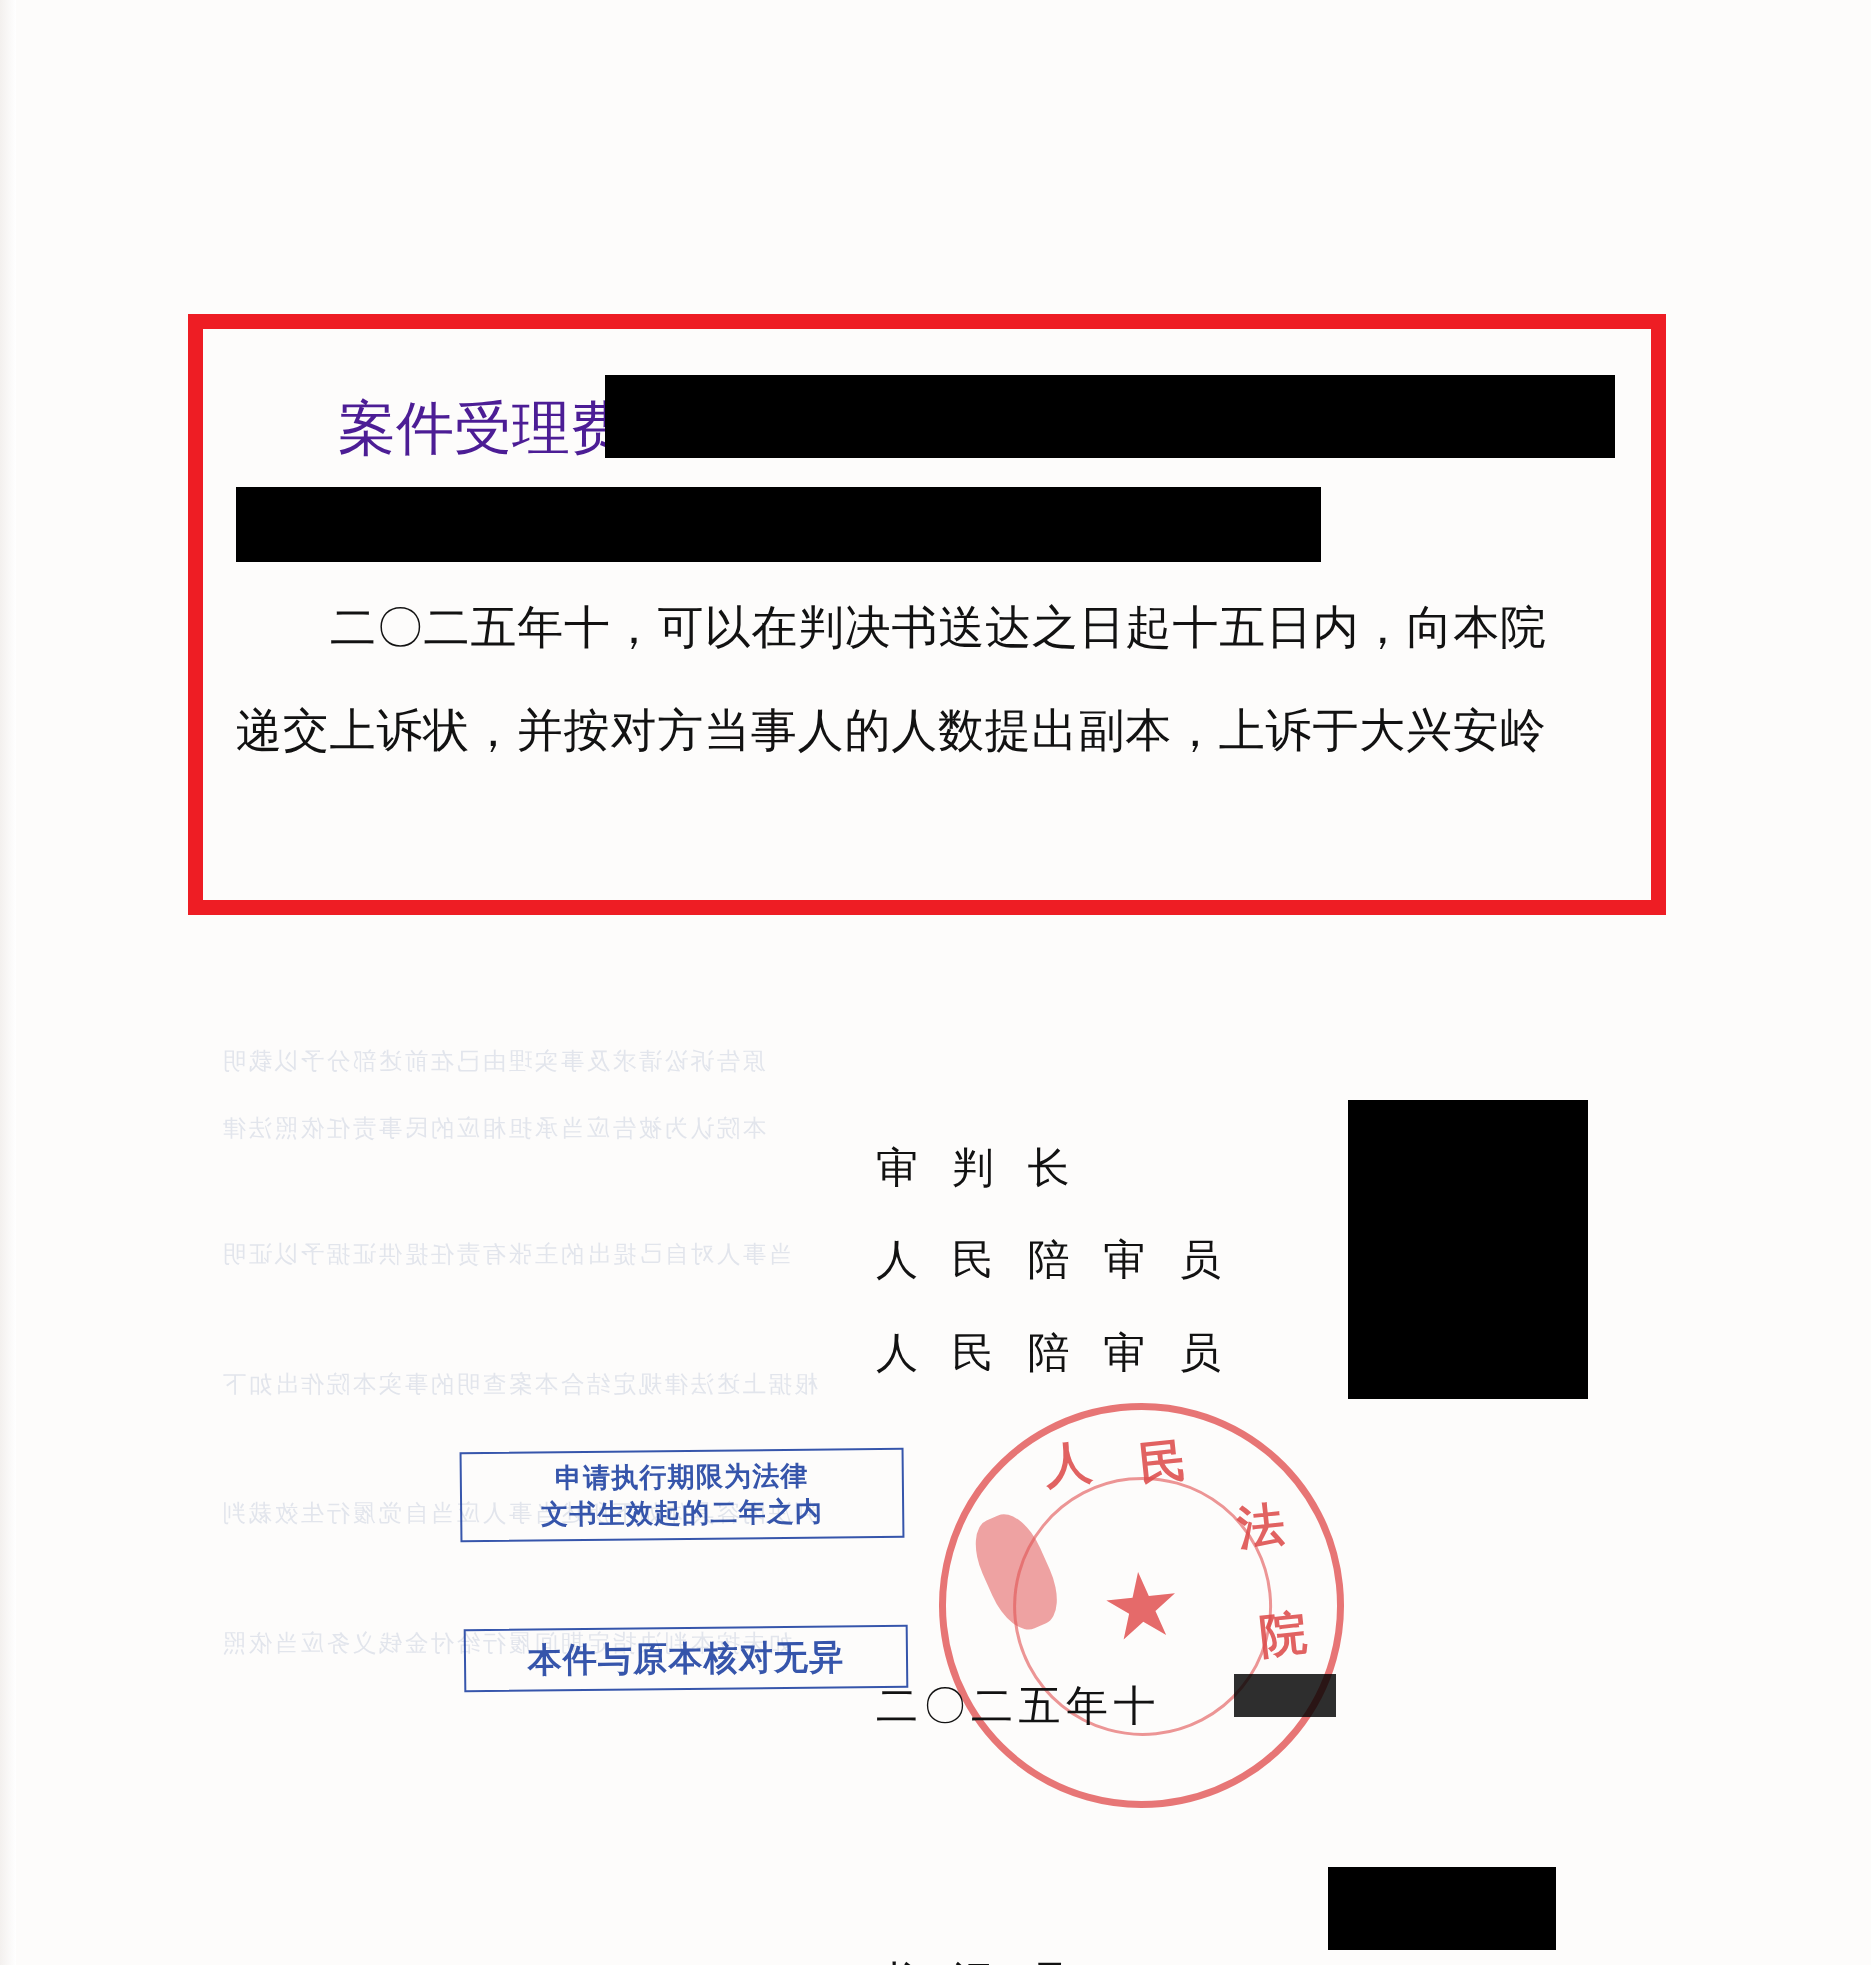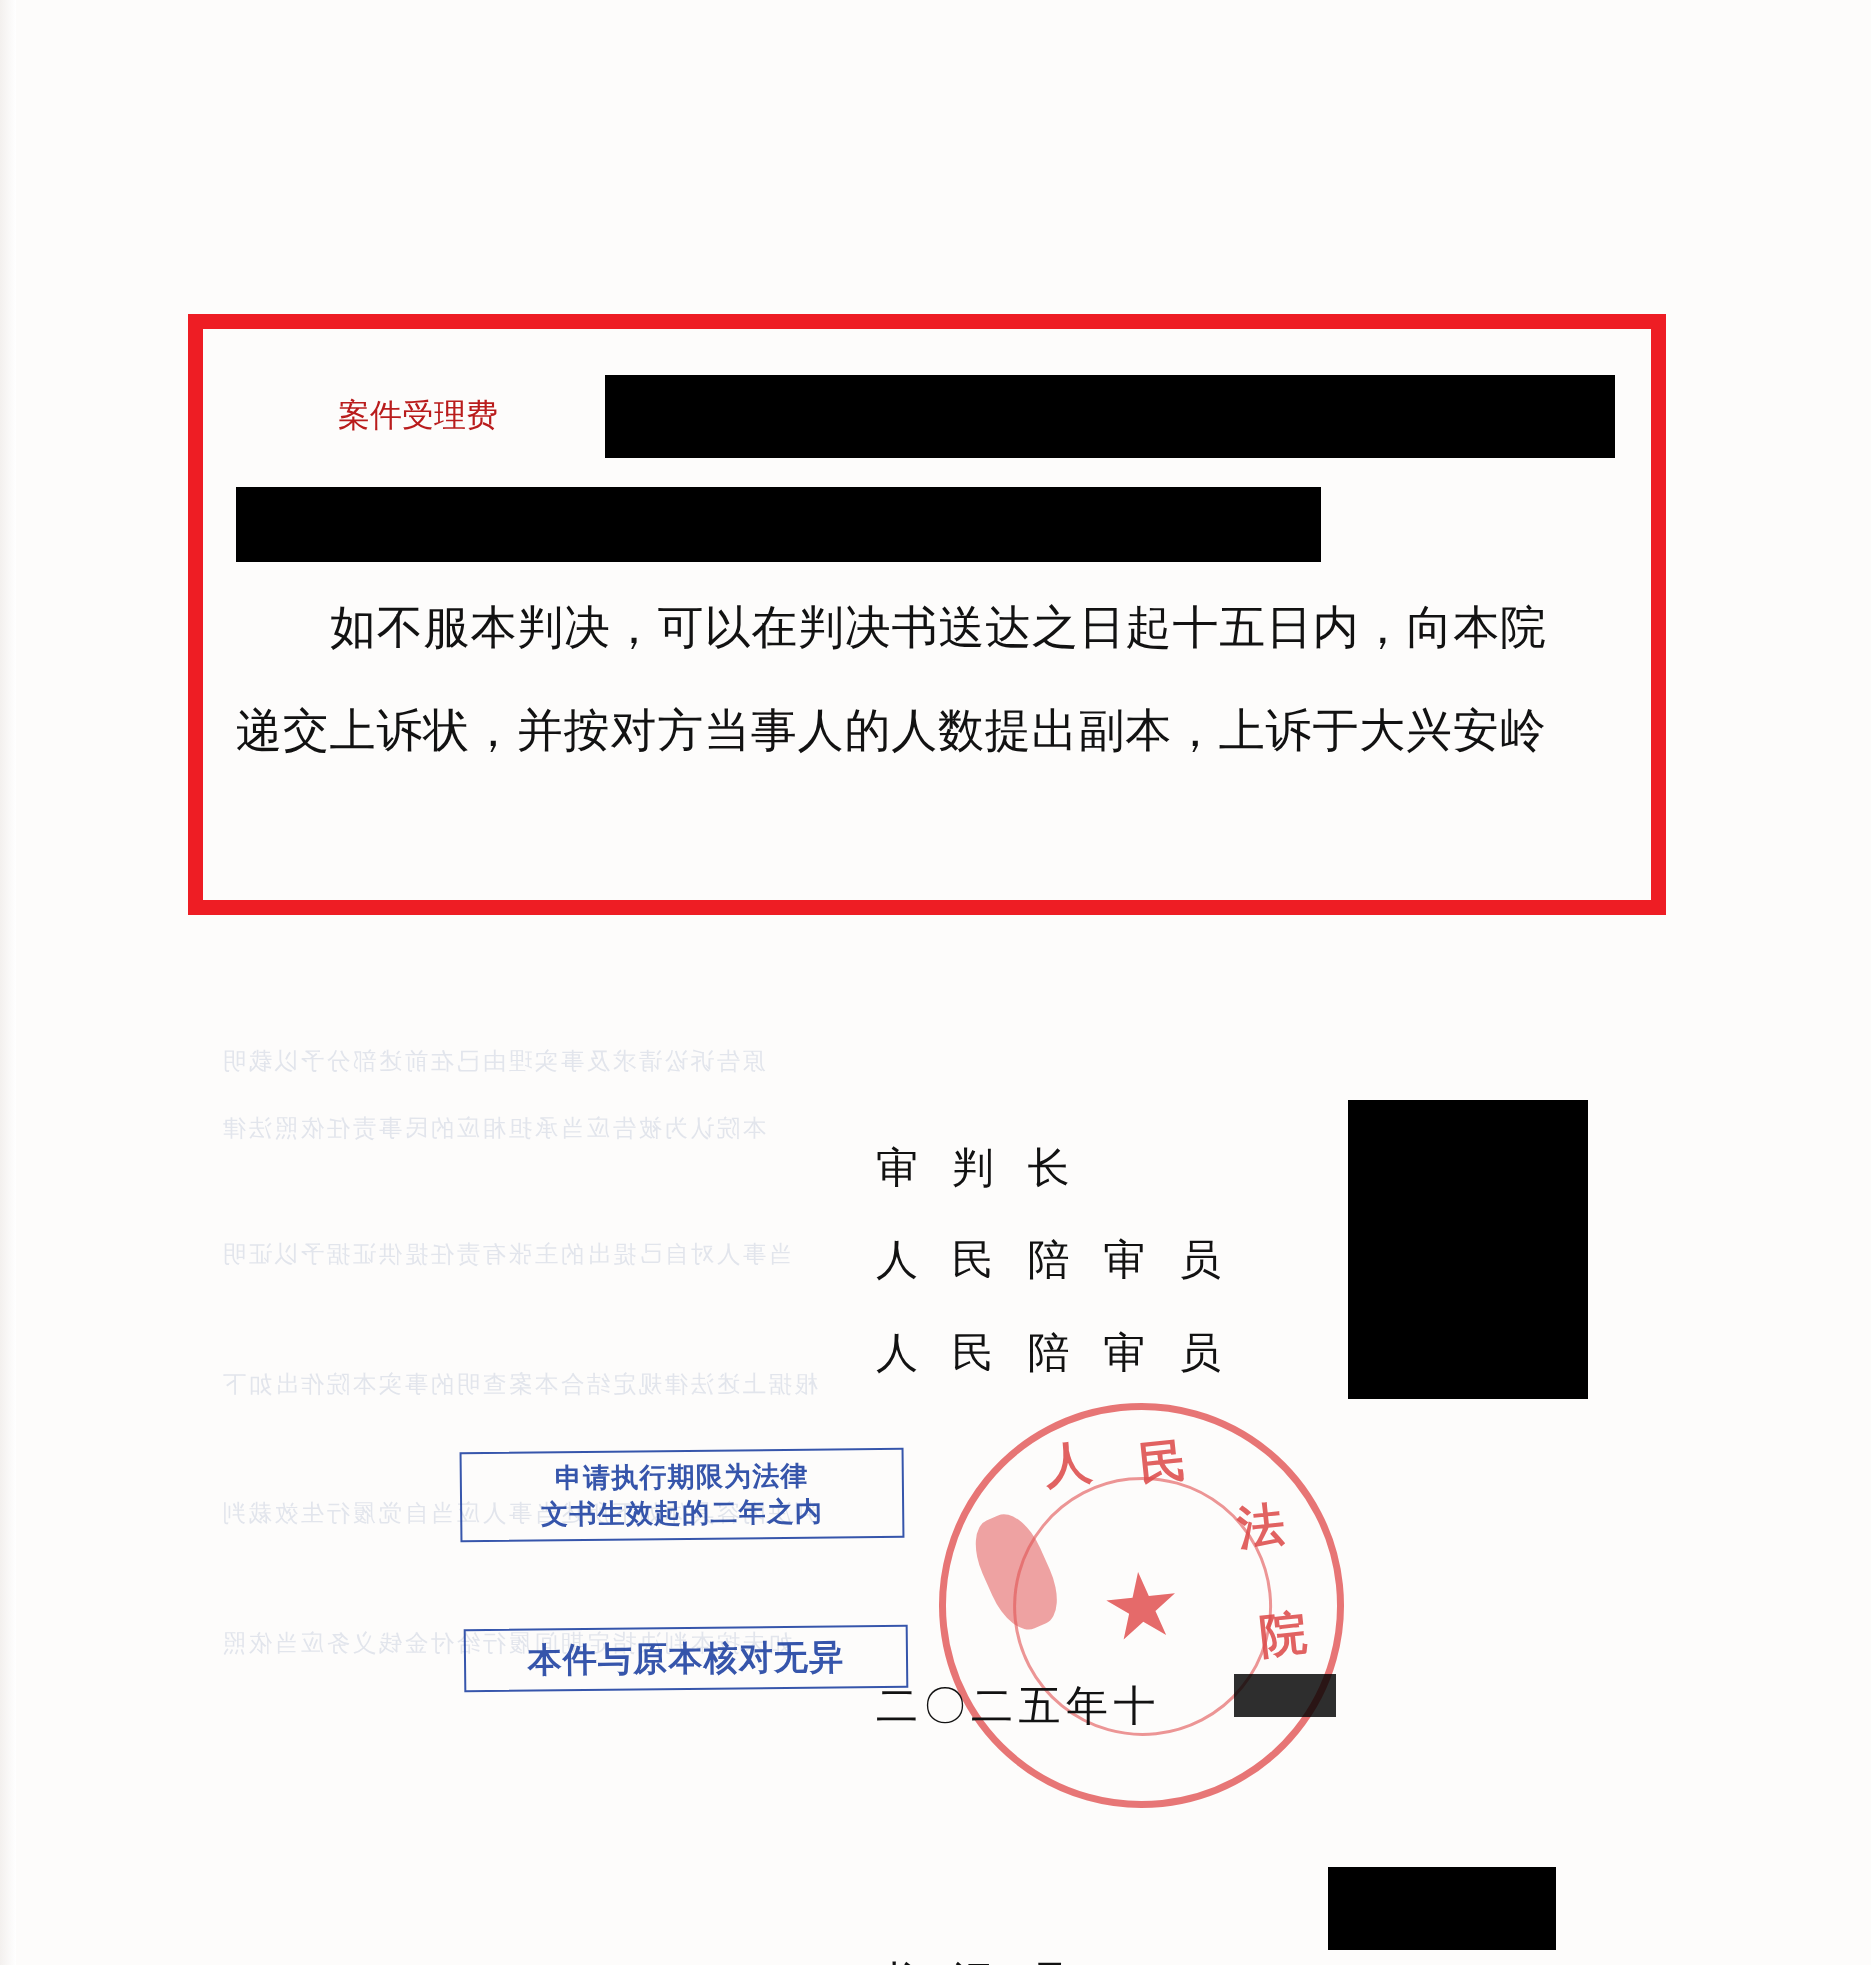--- a/index.html
+++ b/index.html
@@ -43,23 +43,23 @@
   }
 
   .redaction {
     position: absolute;
     background: #000000;
   }
 
   .doc-text {
     position: absolute;
     font-family: "DejaVu Serif", "Liberation Serif", serif;
-    font-size: 32px;
+    font-size: 58px;
     line-height: 1;
-    color: #b91c1c;
+    color: #4c1d95;
     white-space: nowrap;
   }
 
   .para-line {
     position: absolute;
     font-family: "DejaVu Serif", "Liberation Serif", serif;
     font-size: 46px;
     color: #121212;
     white-space: nowrap;
     letter-spacing: 0.8px;
@@ -171,21 +171,21 @@
   <div class="ghost" style="left:220px; top:1627px;">如未按本判决指定期间履行给付金钱义务应当依照</div>
 
   <div id="redbox"></div>
 
   <div class="doc-text" style="left:338px; top:399px;">案件受理费</div>
 
   <div class="redaction" style="left:605px; top:375px; width:1010px; height:83px;"></div>
 
   <div class="redaction" style="left:236px; top:487px; width:1085px; height:75px;"></div>
 
-  <div class="para-line" style="left:330px; top:597px;">如不服本判决，可以在判决书送达之日起十五日内，向本院</div>
+  <div class="para-line" style="left:330px; top:597px;">二〇二五年十，可以在判决书送达之日起十五日内，向本院</div>
   <div class="para-line" style="left:236px; top:700px;">递交上诉状，并按对方当事人的人数提出副本，上诉于大兴安岭</div>
 
   <div class="sig-label" style="left:876px; top:1140px;">审 判 长</div>
   <div class="sig-label" style="left:876px; top:1232px;">人 民 陪 审 员</div>
   <div class="sig-label" style="left:876px; top:1325px;">人 民 陪 审 员</div>
 
   <div class="redaction" style="left:1348px; top:1100px; width:240px; height:299px;"></div>
 
   <div class="blue-stamp" style="left:460px; top:1450px; width:444px; height:90px; padding:5.5px 0;">
     <span style="font-size:27px;">申请执行期限为法律</span>

